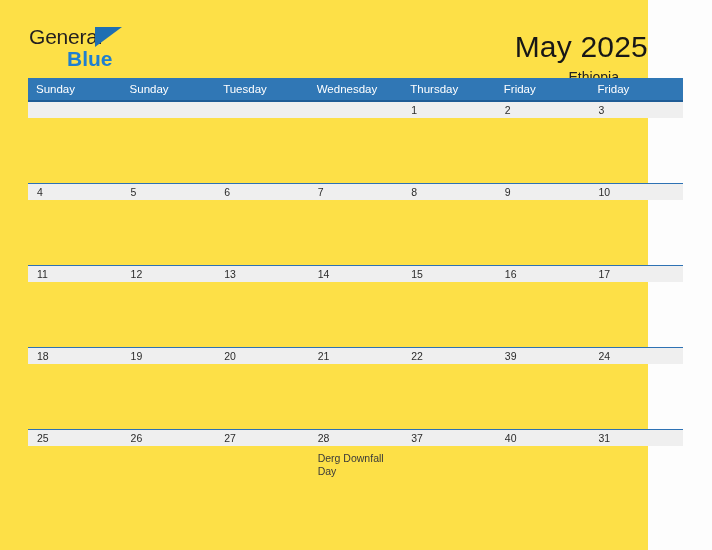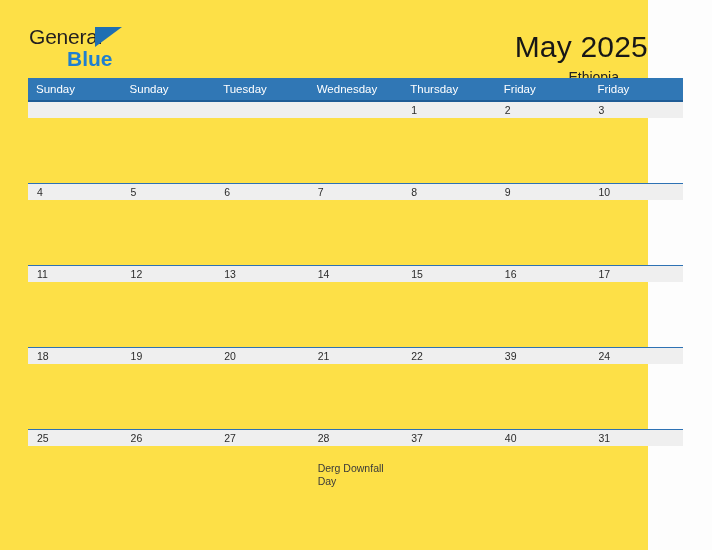--- a/index.html
+++ b/index.html
@@ -127,21 +127,21 @@
     line-height: 16px;
     font-size: 10.5px;
     color: #2b2b2b;
     padding-left: 9px;
     box-sizing: border-box;
   }
   .day-cell.empty .day-number-band {
     background: #efefef;
   }
   .day-events {
-    padding: 16px 4px 0 9px;
+    padding: 6px 4px 0 9px;
   }
   .event {
     font-size: 10.5px;
     color: #3a3a3a;
     line-height: 13px;
   }
 </style>
 </head>
 <body>
 

